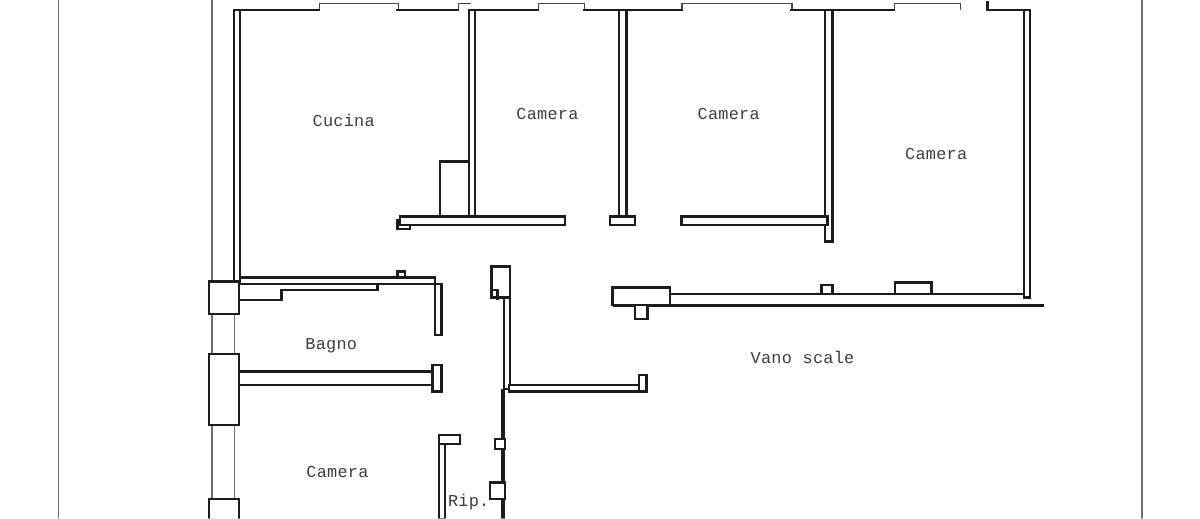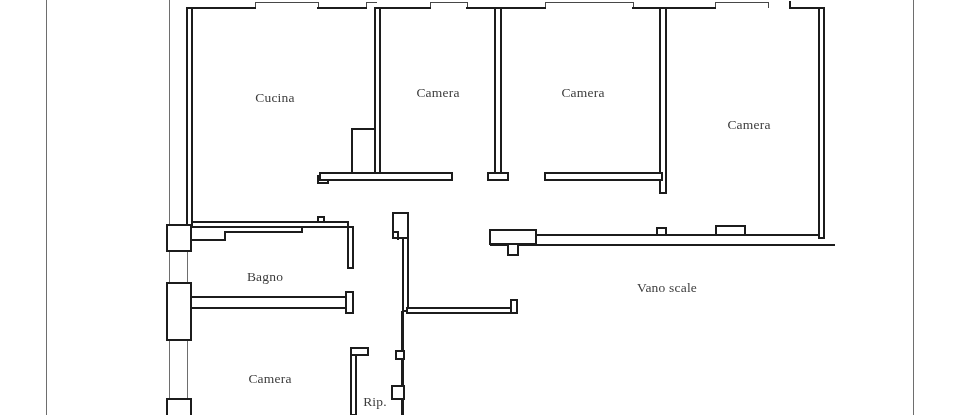--- a/index.html
+++ b/index.html
@@ -7,21 +7,21 @@
     --thin:#6e6e6e;
     --label:#3d3d3d;
     --bg:#ffffff;
   }
   html,body{margin:0;padding:0;background:var(--bg);}
   .plan{
     position:relative;
     width:960px;height:415px;
     background:var(--bg);
     overflow:hidden;
-    font-family:Liberation Serif, serif;
+    font-family:Liberation Mono, monospace;
   }
   .plan svg{position:absolute;left:0;top:0;}
   .room-label{
     position:absolute;
     transform:translate(-50%,-50%);
     font-size:13.5px;
     letter-spacing:.2px;
     color:var(--label);
     white-space:nowrap;
   }
@@ -115,14 +115,14 @@
     </g>
   </svg>
 
   <div class="room-label" style="left: 275px; top: 98px;">Cucina</div>
   <div class="room-label" style="left: 438px; top: 93px;">Camera</div>
   <div class="room-label" style="left: 583px; top: 93px;">Camera</div>
   <div class="room-label" style="left: 749px; top: 125px;">Camera</div>
   <div class="room-label" style="left: 265px; top: 277px;">Bagno</div>
   <div class="room-label" style="left: 270px; top: 379px;">Camera</div>
   <div class="room-label" style="left: 375px; top: 402px;">Rip.</div>
-  <div class="room-label" style="left: 667px; top: 288px;">Vano scale</div>
+  <div class="room-label" style="left: 642px; top: 288px;">Vano scale</div>
 </div>
 
 </body></html>

